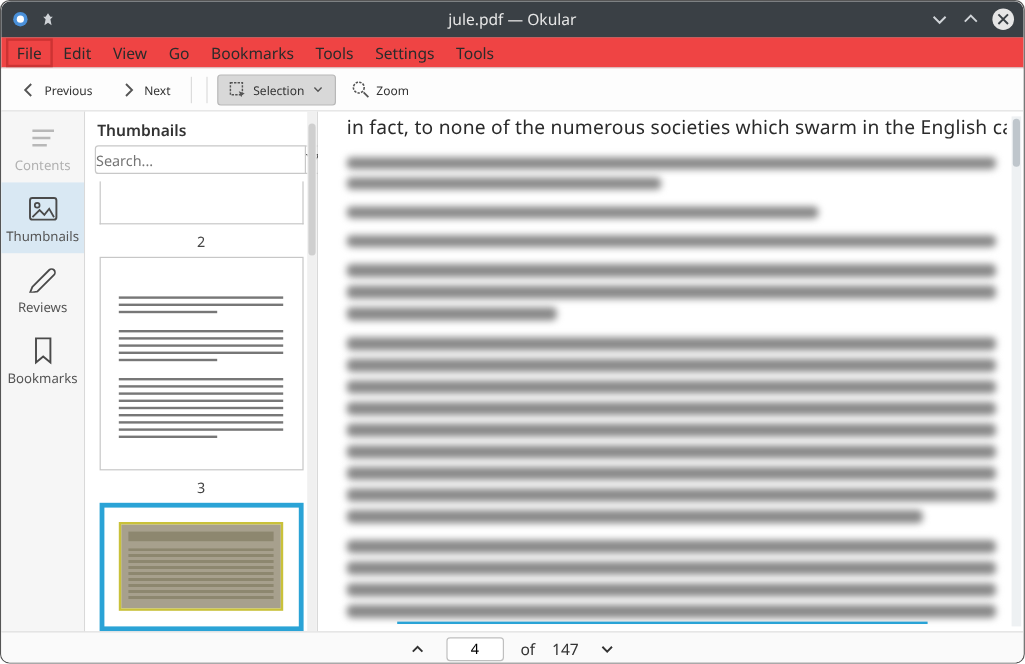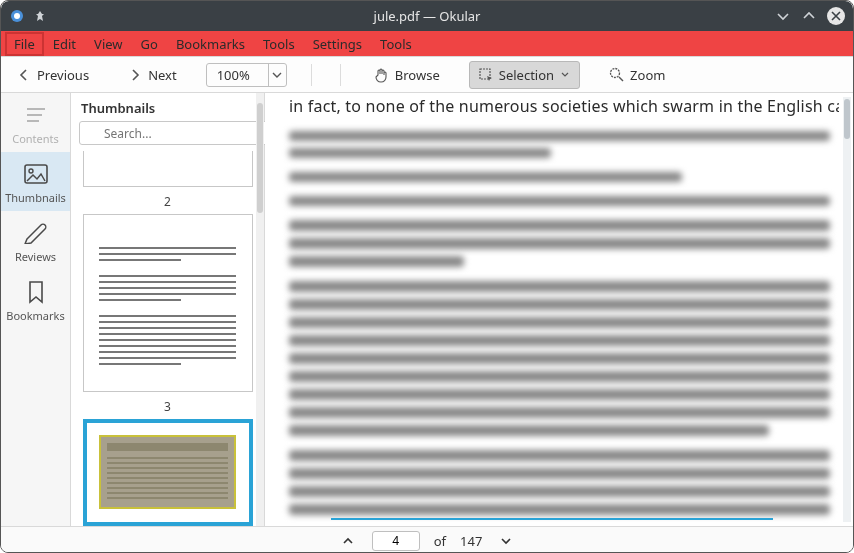--- a/index.html
+++ b/index.html
@@ -18,21 +18,21 @@
   .titlebar .win-controls { margin-left: auto; display: flex; gap: 10px; align-items: center; z-index:2;}
   .win-btn { width: 16px; height: 16px; display:flex; align-items:center; justify-content:center; cursor:pointer;}
   .win-close { width:18px; height:18px; border-radius:50%; background:#e6e6e6; color:#3a4045; display:flex; align-items:center; justify-content:center; cursor:pointer;}
 
   
   .menubar { height: 26px; background:#ef4444; border-bottom:1px solid #d9d9d9; display:flex; align-items:center; padding:0 4px; font-size:13px; }
   .menu-item { padding: 3px 9px; cursor:pointer; color:#2b2b2b; }
   .menu-item.highlight { outline: 2px solid #cc3333; outline-offset:-2px; }
   
   
-  .toolbar { height: 36px; background:#fdfdfd; border-bottom:1px solid #d9d9d9; display:flex; align-items:center; gap:20px; padding:0 6px; font-size:13px; color:#333;}
+  .toolbar { height: 36px; background:#fdfdfd; border-bottom:1px solid #d9d9d9; display:flex; align-items:center; gap:4px; padding:0 6px; font-size:10px; color:#333;}
   .tbtn { display:flex; align-items:center; gap:5px; padding:4px 8px; cursor:pointer; border:1px solid transparent; border-radius:3px;}
   .tbtn.pressed{ background:#d8d8d8; border:1px solid #b8b8b8;}
   .zoom-combo { display:flex; align-items:center; border:1px solid #bfbfbf; border-radius:3px; height:24px; }
   .zoom-combo .zval{ padding:0 18px 0 10px; }
   .zoom-combo .zcaret{ width:18px; display:flex; align-items:center; justify-content:center; border-left:1px solid #bfbfbf; height:100%;}
   .tico { width:16px; height:16px; display:flex; align-items:center; justify-content:center; flex:0 0 auto;}
   .tsep{ width:1px; height:22px; background:#dcdcdc; margin:0 4px;}
   .sel-caret{ width:12px; display:flex; align-items:center; justify-content:center;}
 
   
@@ -42,21 +42,21 @@
   .vstrip { width:70px; background:#f6f6f6; border-right:1px solid #d9d9d9; display:flex; flex-direction:column; align-items:center; font-size:11px; color:#555;}
   .vtab { width:100%; padding:10px 0 6px; display:flex; flex-direction:column; align-items:center; gap:4px; cursor:pointer;}
   .vtab.inactive{ color:#b1b1b1;}
   .vtab.selected{ background:#d9e8f3;}
   .vtab .vico{ width:28px; height:24px; display:flex; align-items:center; justify-content:center;}
 
   
   .thumbpanel { width:194px; background:#fff; border-right:1px solid #d9d9d9; display:flex; flex-direction:column;}
   .thumbpanel .hdr{ font-size:13px; font-weight:600; color:#333; padding:6px 10px 4px;}
   .thumbpanel .searchrow{ display:flex; gap:0; padding:0 8px 6px;}
-  .thumbpanel .searchrow input{ flex:1; height:24px; border:1px solid #c8c8c8; border-radius:3px 0 0 3px; padding:0 24px; font-size:12px;}
+  .thumbpanel .searchrow input{ flex:1; height:24px; border:1px solid #c8c8c8; border-radius:3px 0 0 3px; padding:0 0; font-size:12px;}
   .thumbpanel .searchrow .sfilter{ width:24px; height:24px; border:1px solid #c8c8c8; border-left:none; border-radius:0 3px 3px 0; display:flex; align-items:center; justify-content:center; cursor:pointer;}
   .thumbs{ flex:1; overflow:hidden; padding:0 8px; display:flex; flex-direction:column; align-items:center; gap:4px;}
   .thumb-box{ width:170px; background:#fff; border:1px solid #c7c7c7; display:flex; align-items:center; justify-content:center; position:relative;}
   .thumb-box.p2{ height:40px; border-top:none;}
   .thumb-box.p3{ height:200px;}
   .thumb-box.p4{ height:120px; border:4px solid #2aa3d6;}
   .thumb-num{ font-size:12px; color:#444; margin-top:2px;}
   .fake-text{ width:82%; display:flex; flex-direction:column; gap:3px;}
   .fake-text .ln{ height:3px; background:#999; }
   .fake-text .ln.short{ width:60%; }
@@ -144,42 +144,26 @@
   </div>
   <div class="tbtn">
     <span class="tico">
         <svg width="12" height="12" viewBox="0 0 12 12">
           <path d="M4 1l5 5-5 5" stroke="#555" stroke-width="1.6" fill="none"></path>
         </svg>
       </span>
     <span>Next</span>
   </div>
 
-  <div class="zoom-combo">
-    <span class="zval">100%</span>
-    <span class="zcaret">
-        <svg width="10" height="10" viewBox="0 0 10 10">
-          <path d="M1 3l4 4 4-4" stroke="#555" stroke-width="1.4" fill="none"></path>
-        </svg>
-      </span>
-  </div>
 
   <div class="tsep"></div>
 
 
   <div class="tsep"></div>
 
-  <div class="tbtn">
-    <span class="tico">
-        <svg width="16" height="16" viewBox="0 0 16 16">
-          <path d="M4 8V4a1 1 0 012 0v3V3a1 1 0 012 0v4V4a1 1 0 012 0v4V6a1 1 0 012 0v4c0 3-2 5-5 5s-5-2-5-5l2-2z" fill="none" stroke="#555" stroke-width="1.1"></path>
-        </svg>
-      </span>
-    <span>Browse</span>
-  </div>
   <div class="tbtn pressed">
     <span class="tico">
         <svg width="16" height="16" viewBox="0 0 16 16">
           <rect x="2" y="2" width="10" height="10" fill="none" stroke="#555" stroke-width="1.2" stroke-dasharray="2 1"></rect>
           <path d="M9 9l5 2-2 1-1 2z" fill="#555"></path>
         </svg>
       </span>
     <span>Selection</span>
     <span class="sel-caret">
         <svg width="8" height="8" viewBox="0 0 8 8">

